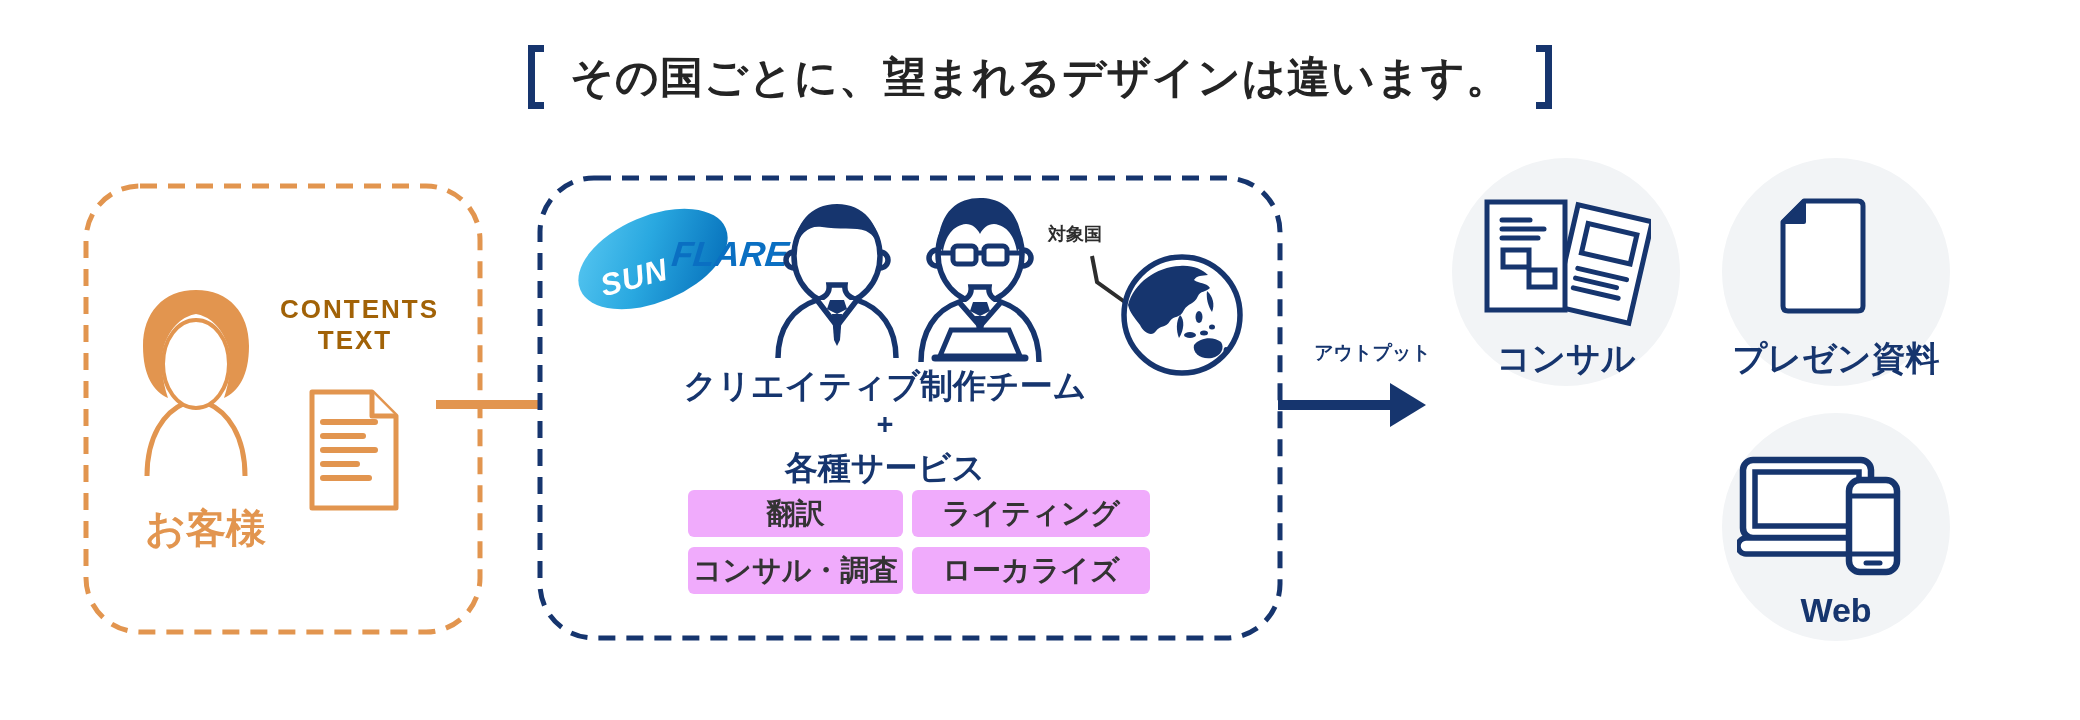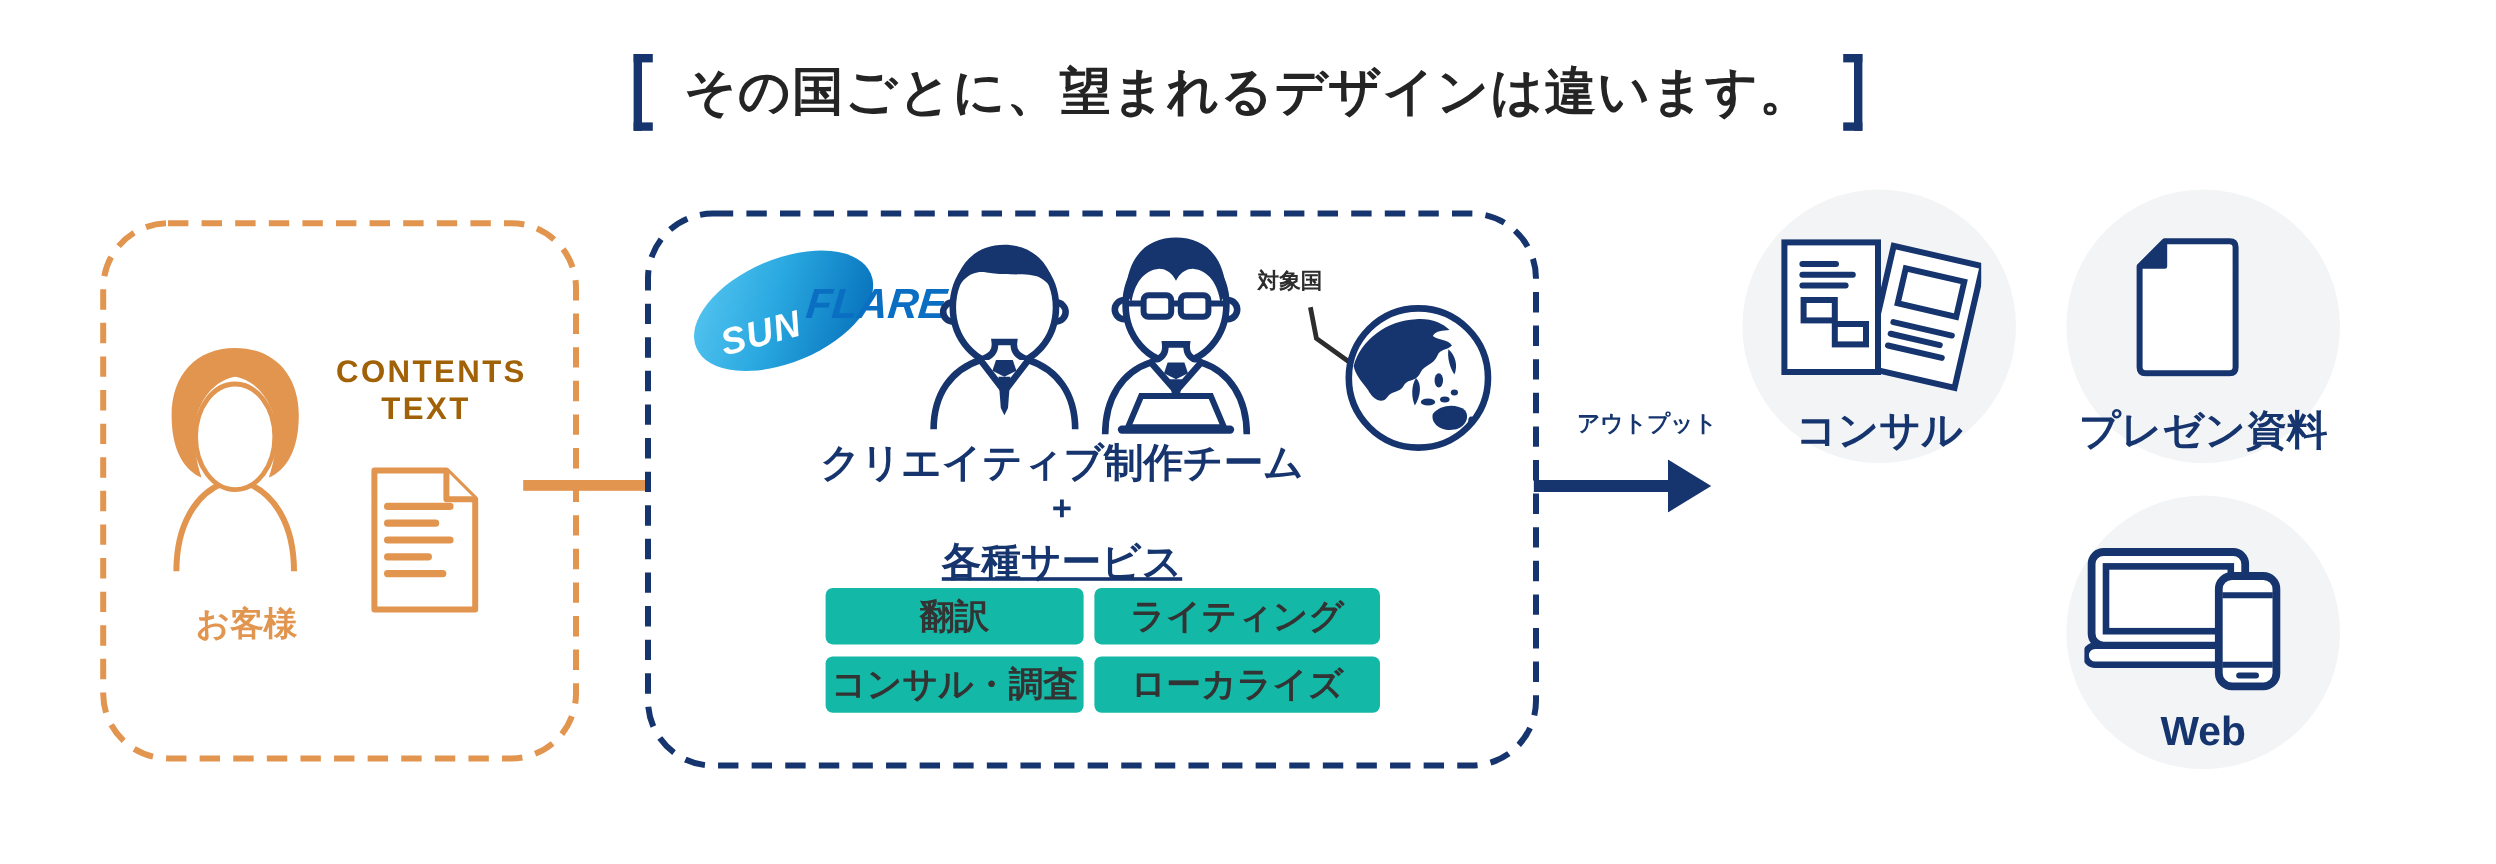--- a/index.html
+++ b/index.html
@@ -12,43 +12,43 @@
               justify-content:center;align-items:center;gap:26px;}
   .bracket{width:16px;height:64px;box-sizing:border-box;}
   .bracket-l{border-left:7px solid #16356e;border-top:7px solid #16356e;border-bottom:7px solid #16356e;}
   .bracket-r{border-right:7px solid #16356e;border-top:7px solid #16356e;border-bottom:7px solid #16356e;}
   .title-text{font-size:43px;font-weight:bold;color:#242424;letter-spacing:1px;line-height:66px;}
 
   
   .contents-label{left:280px;top:294px;width:150px;text-align:center;color:#a16207;
                   font-size:26px;font-weight:700;letter-spacing:2px;line-height:31px;}
   .customer-label{left:118px;top:501px;width:175px;text-align:center;color:#e2954f;
-                  font-size:28px;font-weight:bold;}
+                  font-size:40px;font-weight:bold;}
   .connector-orange{left:436px;top:400px;width:102px;height:9px;background:#e2954f;}
 
   
   .logo{left:572px;top:208px;width:235px;height:112px;}
   .logo-ellipse{position:absolute;left:2px;top:8px;width:158px;height:86px;border-radius:50%;
                 transform:rotate(-23deg);
                 background:linear-gradient(130deg,#5ccaf3 0%,#29a8e0 45%,#0067b5 100%);}
   .logo-sun{position:absolute;left:28px;top:52px;color:#ffffff;font-size:31px;font-weight:800;
             font-style:italic;letter-spacing:1px;transform:rotate(-15deg);}
   .logo-flare{position:absolute;left:100px;top:26px;color:#0a6fc2;font-size:35px;font-weight:800;
               font-style:italic;letter-spacing:0;transform:skewX(-6deg);}
 
   
   .team-line{left:510px;width:750px;text-align:center;color:#16356e;font-weight:bold;}
   .team-line1{top:364px;font-size:33px;}
   .team-plus{top:408px;font-size:29px;}
-  .team-line2{top:446px;font-size:33px;text-decoration:underline;}
+  .team-line2{top:446px;font-size:33px;}
   .target-label{left:1048px;top:222px;font-size:18px;font-weight:bold;color:#2d2d2d;}
 
   .chips{left:688px;top:490px;display:grid;grid-template-columns:215px 238px;
          grid-auto-rows:47px;gap:10px 9px;}
-  .chip{background:#14b8a6;border-radius:6px;display:flex;align-items:center;justify-content:center;
+  .chip{background:#f0abfc;border-radius:6px;display:flex;align-items:center;justify-content:center;
         font-size:29px;font-weight:bold;color:#333333;}
 
   
   .arrow-label{left:1290px;top:340px;width:165px;text-align:center;color:#16356e;
                font-size:19px;font-weight:bold;}
 
   
   .circle{width:228px;height:228px;border-radius:50%;background:#f2f4f6;position:absolute;}
   .c1{left:1452px;top:158px;} .c2{left:1722px;top:158px;}
   .c3{left:1452px;top:413px;} .c4{left:1722px;top:413px;}

